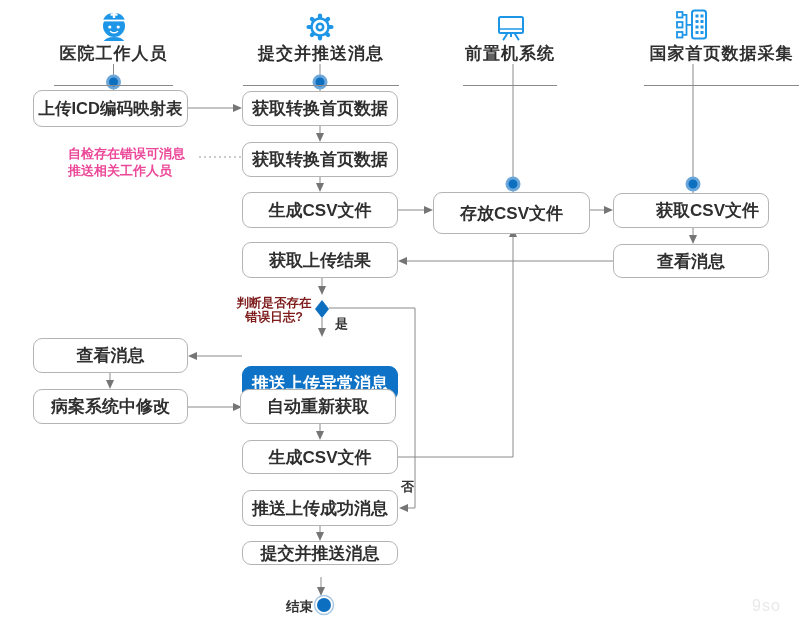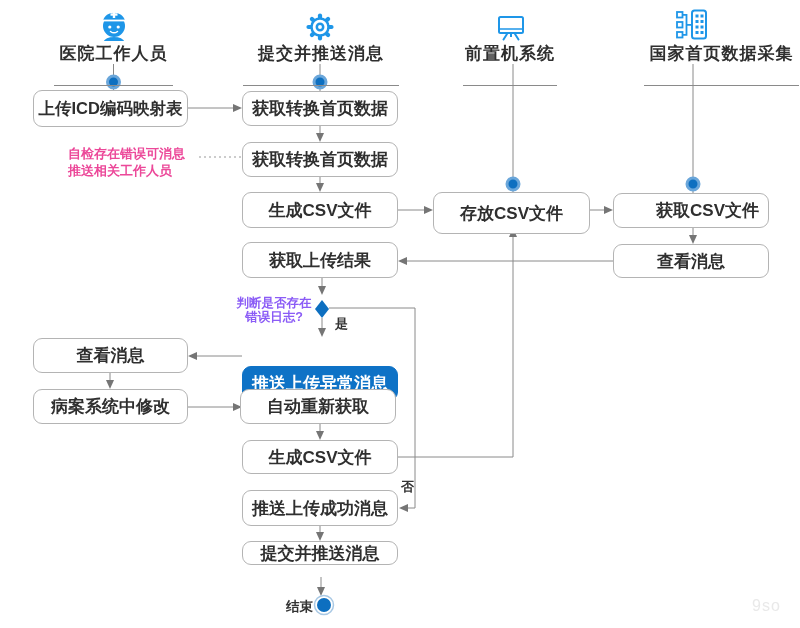--- a/index.html
+++ b/index.html
@@ -16,21 +16,21 @@
   }
   .node.accent { background:#0e72c6; border-color:#0e72c6; color:#ffffff; }
   .lane-title {
     position:absolute; box-sizing:border-box; text-align:center;
     font-size:17px; font-weight:600; color:#2f2f2f; letter-spacing:1px;
     padding-bottom:20px; border-bottom:1px solid #8a8a8a; white-space:nowrap;
   }
   .icon { position:absolute; }
   .small-label { position:absolute; font-size:13px; font-weight:600; color:#333; white-space:nowrap; }
   .note { position:absolute; font-size:13px; font-weight:600; color:#ec4899; line-height:17px; white-space:nowrap; }
-  .decision-label { position:absolute; font-size:12.5px; font-weight:600; color:#8b5cf6; line-height:14px; text-align:center; white-space:nowrap; }
+  .decision-label { position:absolute; font-size:12.5px; font-weight:600; color:#7f1d1d; line-height:14px; text-align:center; white-space:nowrap; }
   .watermark { position:absolute; font-size:16px; color:#e9e9e9; letter-spacing:1px; }
 </style>
 </head>
 <body>
 
 <div class="stage">
 
   <svg class="wires" width="800" height="628" viewBox="0 0 800 628">
     <g stroke="#8a8a8a" stroke-width="1" fill="none">
       <path d="M113.5 64 V90"></path>

